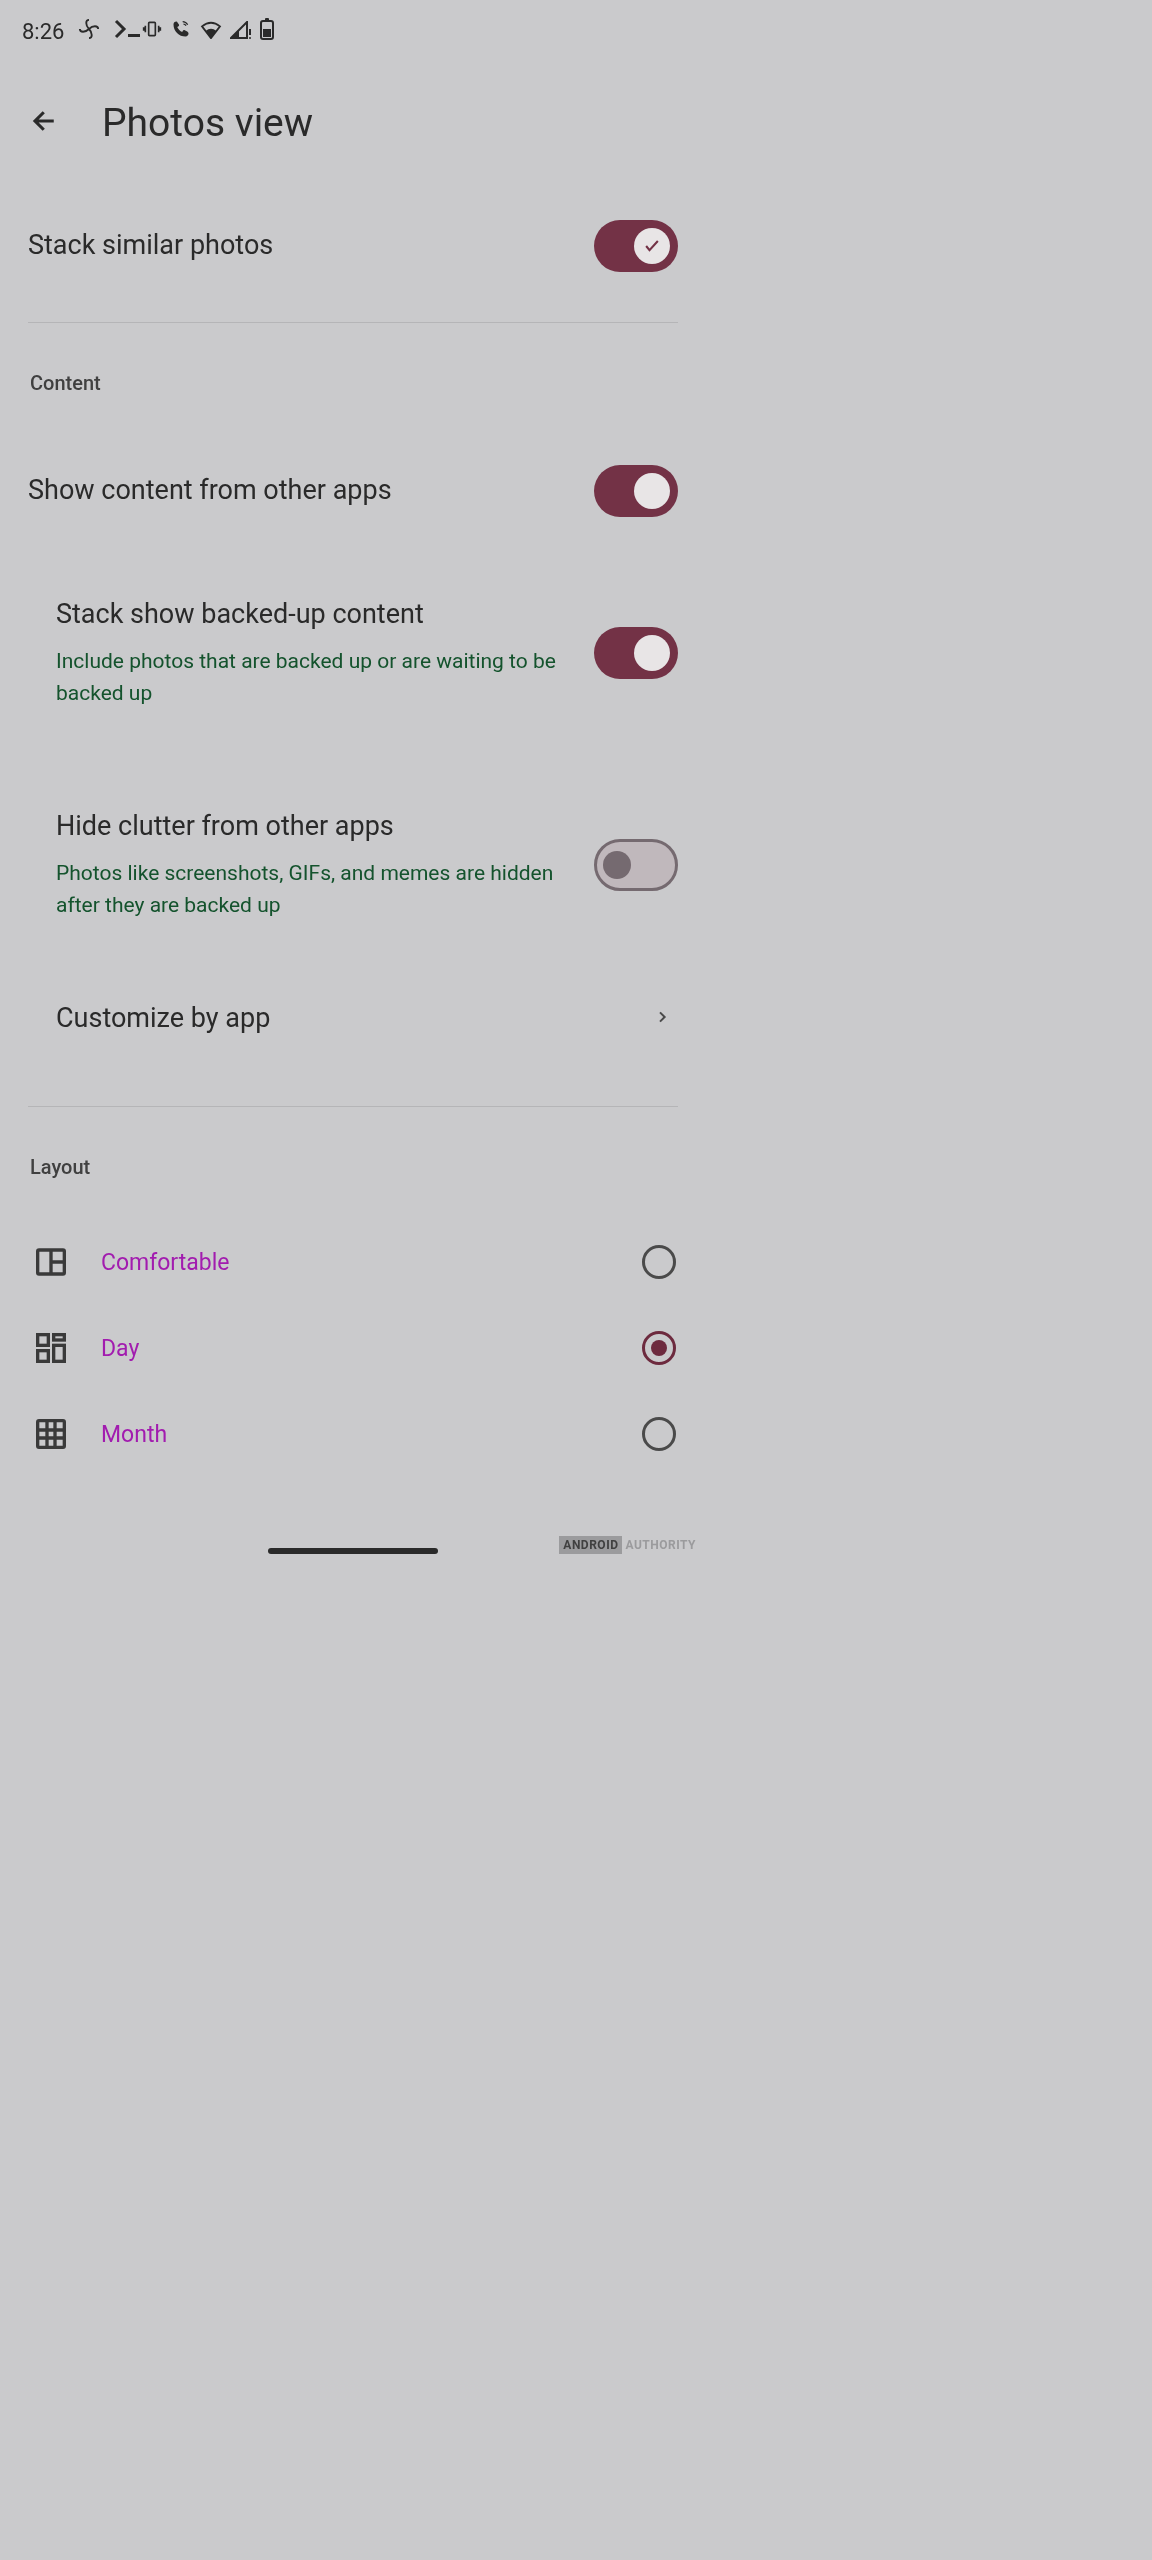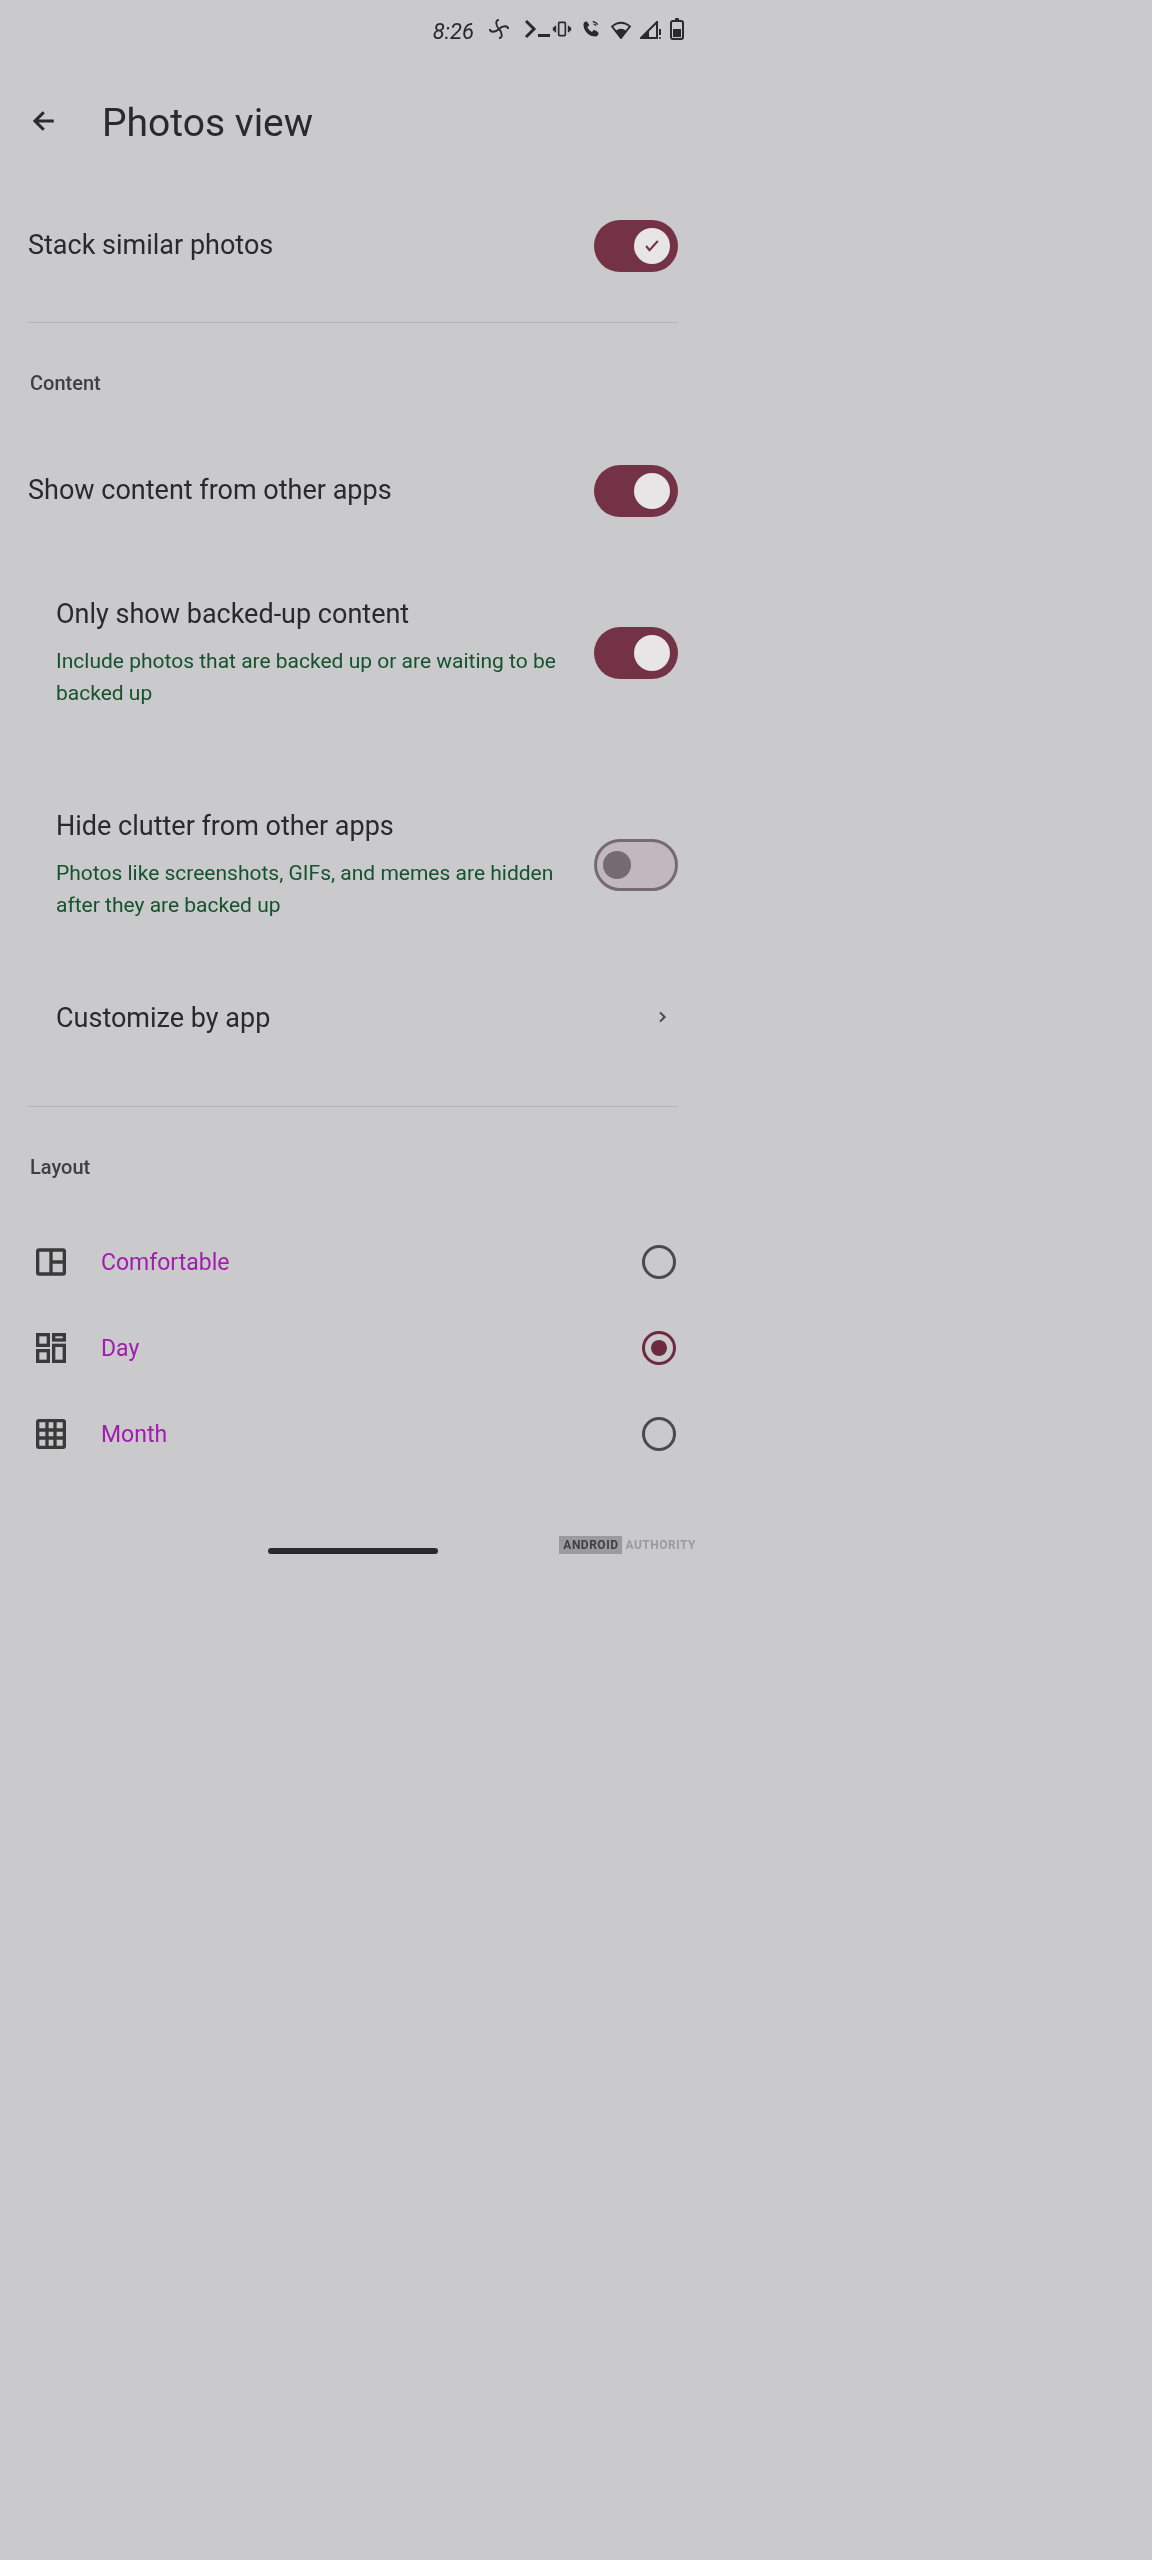--- a/index.html
+++ b/index.html
@@ -12,26 +12,25 @@
       width: 706px;
       height: 1570px;
       background: #cacacc;
       font-family: 'Roboto', -apple-system, BlinkMacSystemFont, sans-serif;
       color: #303030;
       position: relative;
       overflow: hidden;
     }
     .status-bar {
       display: flex;
-      justify-content: flex-end;
+      justify-content: flex-start;
       align-items: center;
       padding: 18px 22px 10px 22px;
       font-size: 21px;
       color: #2a2a2a;
-      font-style: italic;
     }
     .status-left {
       display: flex;
       align-items: center;
       gap: 14px;
     }
     .status-time {
       font-weight: 400;
       font-size: 22px;
     }
@@ -288,21 +287,21 @@
   <div class="setting-label">Show content from other apps</div>
   <div class="toggle on">
     <div class="toggle-thumb"></div>
   </div>
 </div>
 
 <div class="gap-small"></div>
 
 <div class="setting-row indented">
   <div class="setting-text-block">
-    <div class="setting-label">Only show backed-up content</div>
+    <div class="setting-label">Stack show backed-up content</div>
     <div class="setting-desc">Include photos that are backed up or are waiting to be backed up</div>
   </div>
   <div class="toggle on">
     <div class="toggle-thumb"></div>
   </div>
 </div>
 
 <div class="gap-med"></div>
 
 <div class="setting-row indented">

